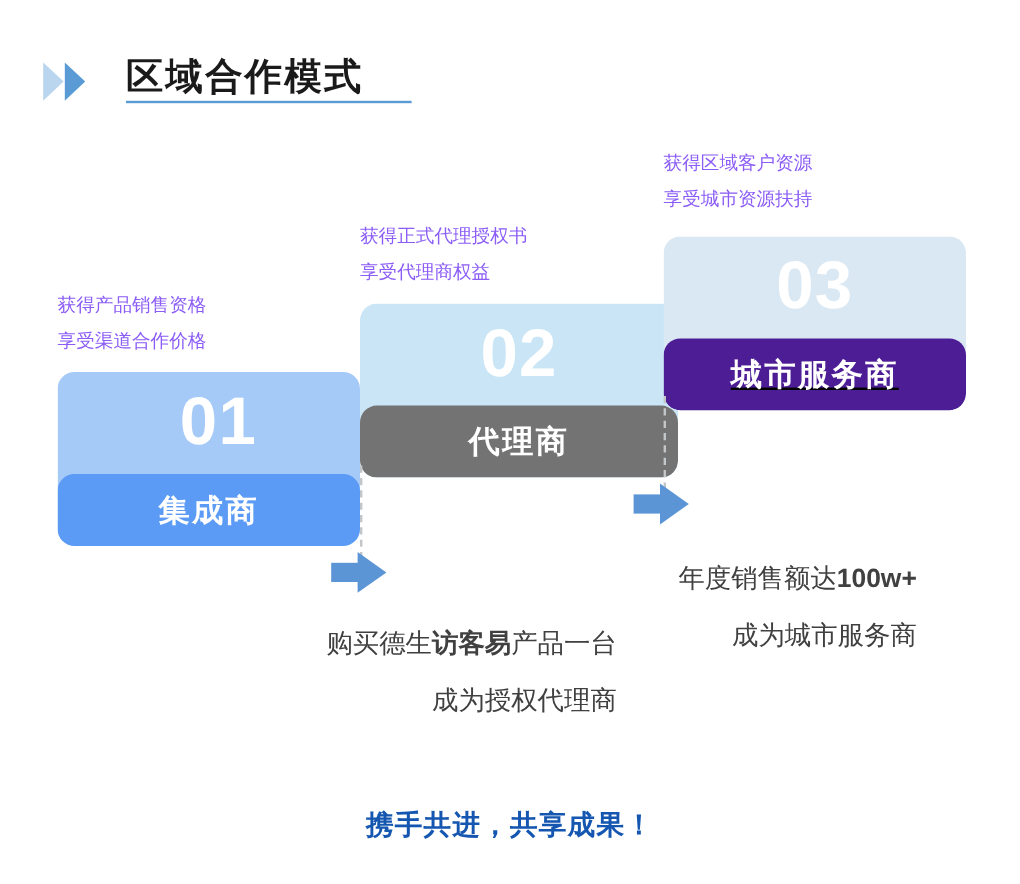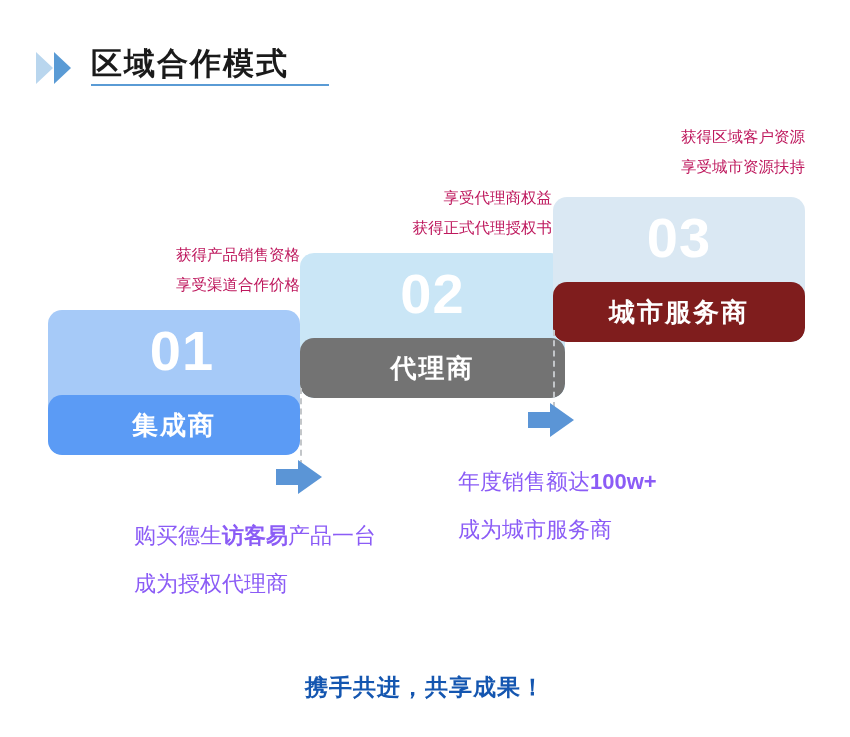--- a/index.html
+++ b/index.html
@@ -40,21 +40,21 @@
     border-top: 16px solid transparent;
     border-bottom: 16px solid transparent;
     border-left: 17px solid #b9d6ee;
     margin-right: -2px;
   }
   .chev.c2 {
     border-left-color: #5a9bd5;
     margin-left: 3px;
   }
   .title-wrap {
-    margin-left: 22px;
+    margin-left: 36px;
     position: relative;
     padding-bottom: 7px;
   }
   .title-text {
     font-size: 31px;
     font-weight: bold;
     color: #1a1a1a;
     letter-spacing: 2px;
     line-height: 1;
     white-space: nowrap;
@@ -116,27 +116,27 @@
   #card-01 { left: 48px; top: 310px; }
   #card-01 .card-top { background: #a6caf8; padding-left: 16px; }
   #card-01 .card-bar { background: #5b9bf5; }
 
   #card-02 { left: 300px; top: 253px; padding-left: 13px; }
   #card-02 .card-top { background: #cae6f6; }
   #card-02 .card-bar { background: #737373; }
 
   #card-03 { left: 553px; top: 197px; }
   #card-03 .card-top { background: #dae8f3; }
-  #card-03 .card-bar { background: #7f1d1d; }
+  #card-03 .card-bar { background: #4c1d95; text-decoration: underline; }
 
   
   .benefit {
     position: absolute;
-    text-align: right;
-    color: #be185d;
+    text-align: left;
+    color: #8b5cf6;
     font-size: 15.5px;
     line-height: 30px;
     white-space: nowrap;
   }
   #benefit-01 { left: 48px; top: 240px; width: 252px; }
   #benefit-02 { left: 300px; top: 183px; width: 252px; }
   #benefit-03 { left: 553px; top: 122px; width: 252px; }
 
   
   .dash {
@@ -170,22 +170,22 @@
     border-top: 17px solid transparent;
     border-bottom: 17px solid transparent;
     border-left: 24px solid #5b95d6;
   }
   #arrow-01 { left: 276px; top: 460px; }
   #arrow-02 { left: 528px; top: 403px; }
 
   
   .requirement {
     position: absolute;
-    text-align: left;
-    color: #8b5cf6;
+    text-align: right;
+    color: #404040;
     font-size: 22px;
     line-height: 48px;
     white-space: nowrap;
   }
   .requirement b { font-weight: bold; }
   #req-01 { left: 134px; top: 512px; width: 380px; }
   #req-02 { left: 458px; top: 458px; width: 306px; }
 
   
   .slogan {
@@ -214,22 +214,22 @@
       <div class="title-text">区域合作模式</div>
       <div class="title-rule"></div>
     </div>
   </div>
 
   <div class="benefit" id="benefit-01">
     <div>获得产品销售资格</div>
     <div>享受渠道合作价格</div>
   </div>
   <div class="benefit" id="benefit-02">
+    <div>获得正式代理授权书</div>
     <div>享受代理商权益</div>
-    <div>获得正式代理授权书</div>
   </div>
   <div class="benefit" id="benefit-03">
     <div>获得区域客户资源</div>
     <div>享受城市资源扶持</div>
   </div>
 
   <div class="card" id="card-01">
     <div class="card-top">
       <span class="card-num">01</span>
     </div>

